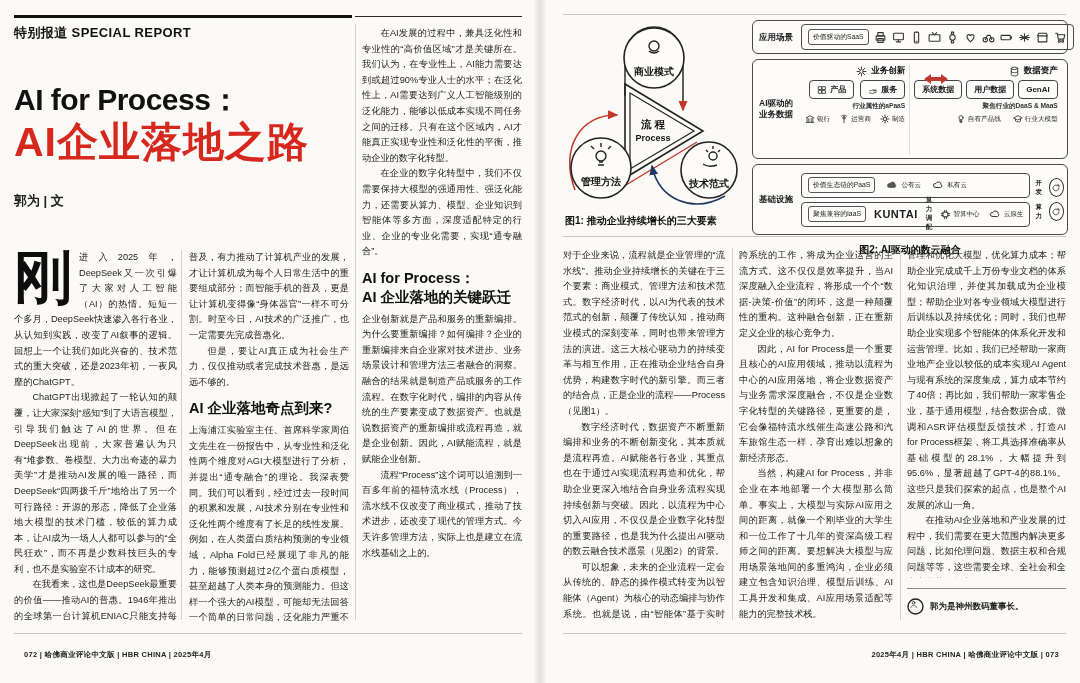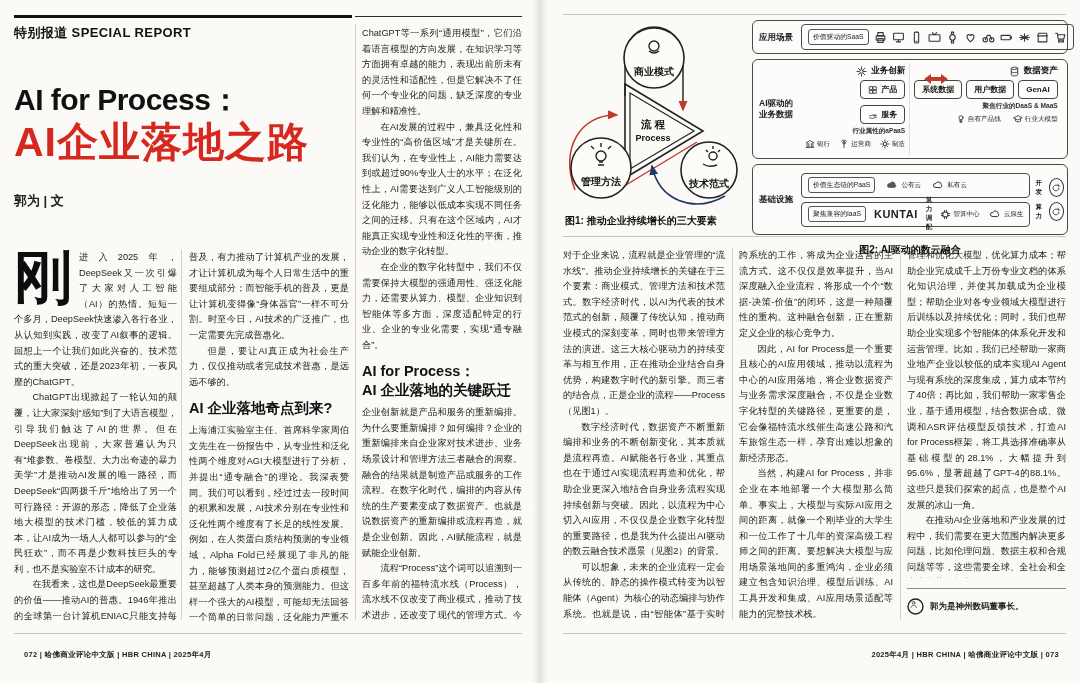--- a/index.html
+++ b/index.html
@@ -166,21 +166,20 @@
   </div>
 
   <div class="abs tcol" style="left:189px;top:250px;width:160px;height:372px;">
     <p class="ni">普及，有力推动了计算机产业的发展，才让计算机成为每个人日常生活中的重要组成部分；而智能手机的普及，更是让计算机变得像“身体器官”一样不可分割。时至今日，AI技术的广泛推广，也一定需要先完成普惠化。</p>
     <p>但是，要让AI真正成为社会生产力，仅仅推动或者完成技术普惠，是远远不够的。</p>
     <div class="h2">AI 企业落地奇点到来?</div>
     <p class="ni">上海浦江实验室主任、首席科学家周伯文先生在一份报告中，从专业性和泛化性两个维度对AGI大模型进行了分析，并提出“通专融合”的理论。我深表赞同。我们可以看到，经过过去一段时间的积累和发展，AI技术分别在专业性和泛化性两个维度有了长足的线性发展。例如，在人类蛋白质结构预测的专业领域，Alpha Fold已经展现了非凡的能力，能够预测超过2亿个蛋白质模型，甚至超越了人类本身的预测能力。但这样一个强大的AI模型，可能却无法回答一个简单的日常问题，泛化能力严重不足。另一方面，例如DeepSeek、LLaMA，或是</p>
   </div>
 
   <div class="abs tcol" style="left:362px;top:26px;width:160px;height:594px;">
-    <p class="ni">ChatGPT等一系列“通用模型”，它们沿着语言模型的方向发展，在知识学习等方面拥有卓越的能力，表现出前所未有的灵活性和适配性，但是它解决不了任何一个专业化的问题，缺乏深度的专业理解和精准性。</p>
     <p>在AI发展的过程中，兼具泛化性和专业性的“高价值区域”才是关键所在。我们认为，在专业性上，AI能力需要达到或超过90%专业人士的水平；在泛化性上，AI需要达到广义人工智能级别的泛化能力，能够以低成本实现不同任务之间的迁移。只有在这个区域内，AI才能真正实现专业性和泛化性的平衡，推动企业的数字化转型。</p>
     <p>在企业的数字化转型中，我们不仅需要保持大模型的强通用性、强泛化能力，还需要从算力、模型、企业知识到智能体等多方面，深度适配特定的行业、企业的专业化需要，实现“通专融合”。</p>
     <div class="h2">
       <span>AI for Process：</span><br><span>AI 企业落地的关键跃迁</span>
     </div>
     <p class="ni">企业创新就是产品和服务的重新编排。为什么要重新编排？如何编排？企业的重新编排来自企业家对技术进步、业务场景设计和管理方法三者融合的洞察。融合的结果就是制造产品或服务的工作流程。在数字化时代，编排的内容从传统的生产要素变成了数据资产。也就是说数据资产的重新编排或流程再造，就是企业创新。因此，AI赋能流程，就是赋能企业创新。</p>
     <p>流程“Process”这个词可以追溯到一百多年前的福特流水线（Process），流水线不仅改变了商业模式，推动了技术进步，还改变了现代的管理方式。今天许多管理方法，实际上也是建立在流水线基础之上的。</p>
   </div>
 
   <div class="abs rule-light" style="left:14px;top:633px;width:508px;"></div>
@@ -292,21 +291,21 @@
       <svg class="abs" width="26" height="14" style="left:54%;top:12px;">
         <path d="M1,7 L8,2 V5 H18 V2 L25,7 L18,12 V9 H8 V12 Z" fill="#c0392b"></path>
       </svg>
       <div class="half" style="border-right:1px solid #ddd;padding:2px 4px;">
         <div class="hdr">
           <svg class="ic" width="11" height="11">
               <use href="#i-gear"></use>
             </svg>
           <span>业务创新</span>
         </div>
-        <div style="display:flex;gap:6px;flex-direction:column;">
+        <div style="display:flex;gap:6px;">
           <div class="btn">
             <svg class="ic" width="10" height="10">
                 <use href="#i-grid"></use>
               </svg>
             <span>产品</span>
           </div>
           <div class="btn">
             <svg class="ic" width="10" height="10">
                 <use href="#i-hand"></use>
               </svg>

